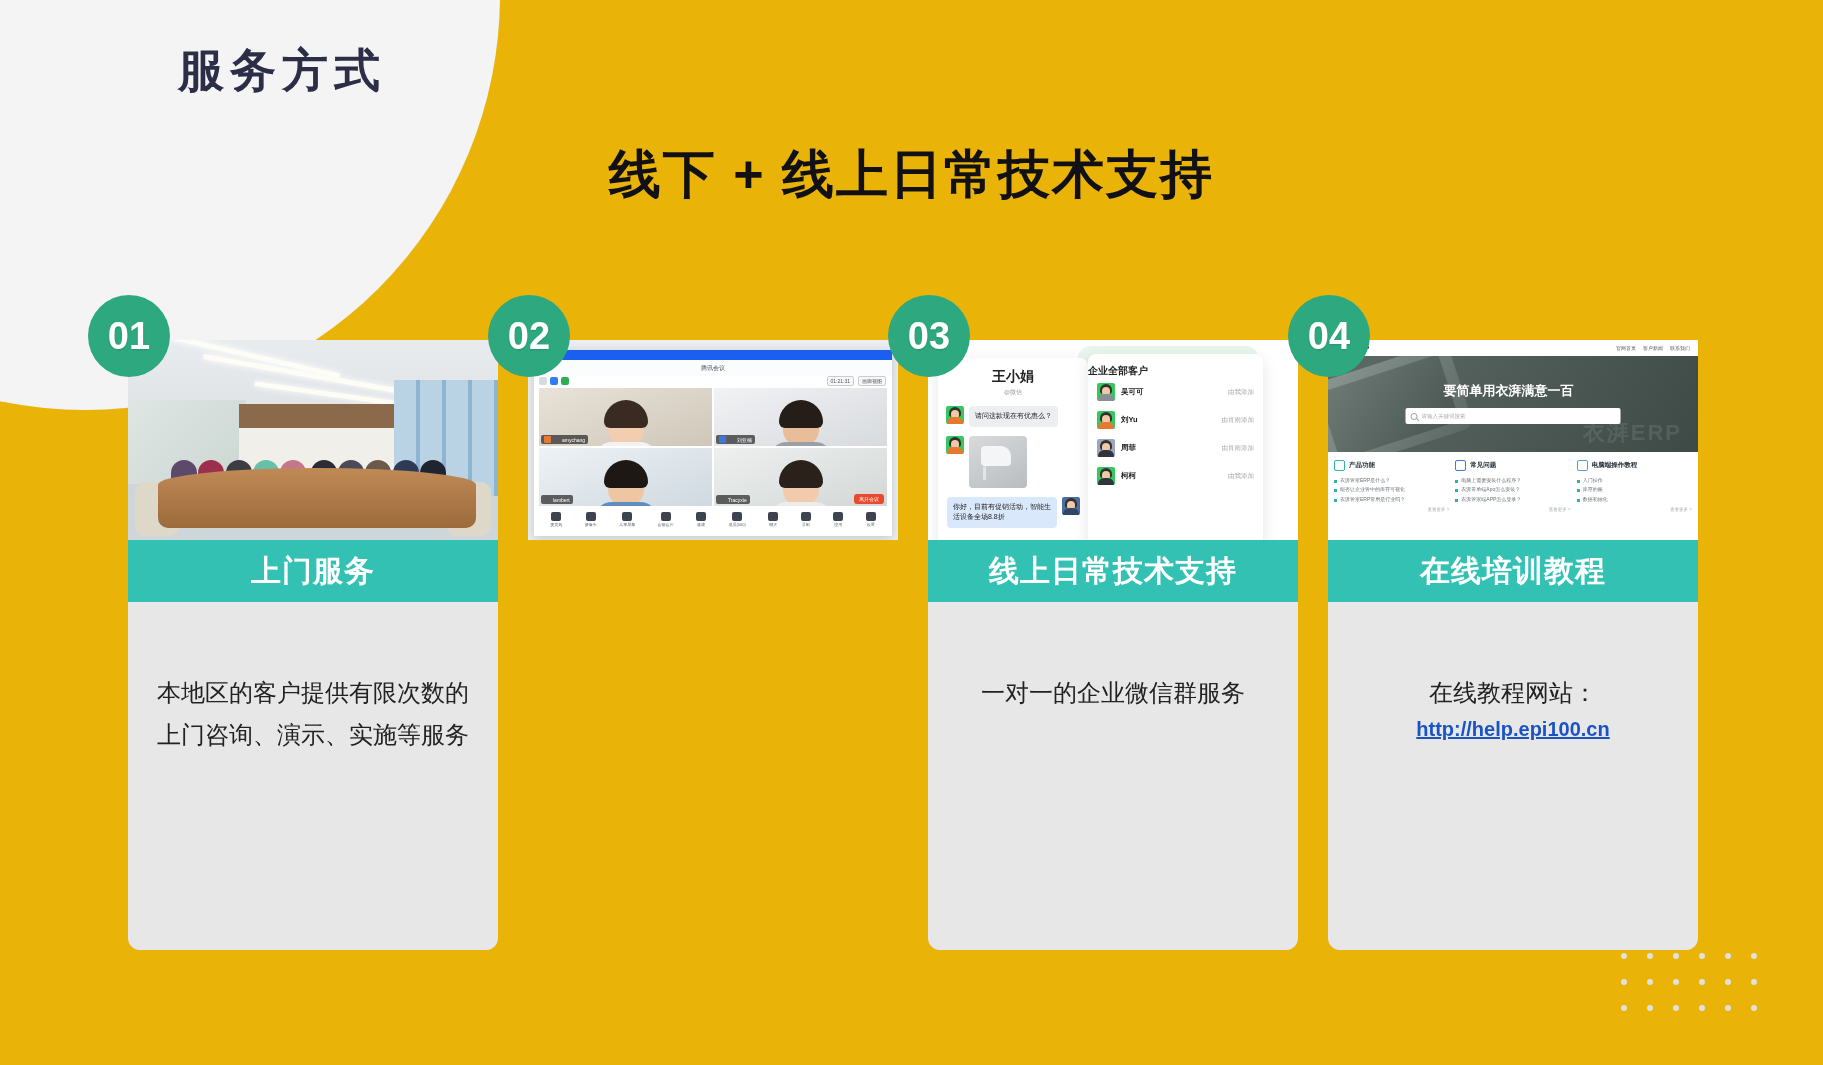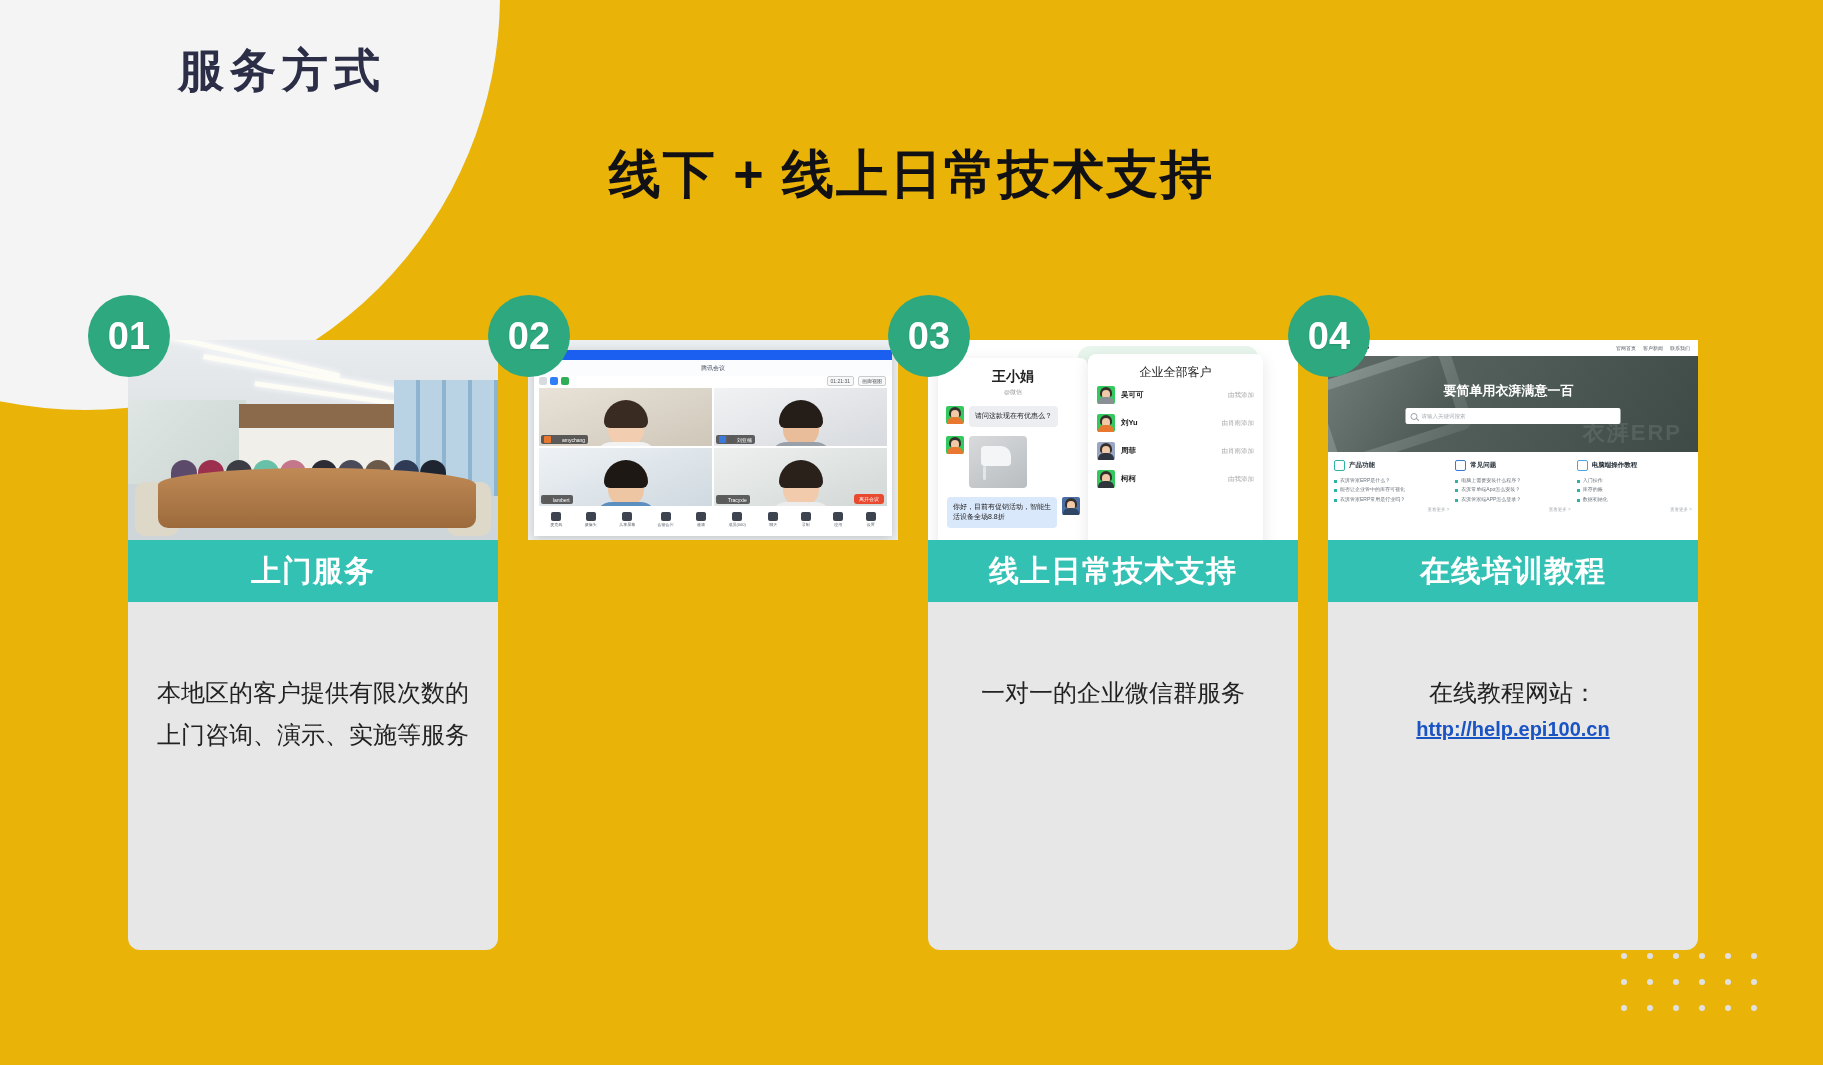--- a/index.html
+++ b/index.html
@@ -158,21 +158,21 @@
   .av .f { position:absolute; left:5px; top:4px; width:8px; height:9px; background:#f0c9a8; border-radius:4px; }
   .av .b { position:absolute; left:1px; bottom:0; width:16px; height:7px; background:#e8782f; border-radius:6px 6px 0 0; }
   .bub { background:#eceef2; border-radius:4px; padding:5px 6px; font-size:7px; color:#222; max-width:110px; line-height:1.5; }
   .imgbub { width:58px; height:52px; background:linear-gradient(150deg,#d8dadc,#b9bdc0); border-radius:4px; position:relative; }
   .imgbub .mix { position:absolute; left:12px; top:10px; width:30px; height:20px; background:#f4f5f6; border-radius:4px 10px 4px 4px; }
   .imgbub .st { position:absolute; left:14px; bottom:8px; width:3px; height:14px; background:#e3e5e7; border-radius:2px; }
   .msgrow.r { justify-content:flex-end; margin-right:8px; margin-left:0; }
   .bub.blue { background:#dae8fb; }
   .av.blue { background:#4a6fa5; }
   .av.blue .b { background:#2f4664; }
-  .wx .listtitle { text-align:center; font-size:12px; font-weight:400; color:#222; margin-top:10px; }
+  .wx .listtitle { text-align:left; font-size:10px; font-weight:700; color:#222; margin-top:10px; }
   .lrow { display:flex; align-items:center; gap:6px; padding:5px 9px; }
   .lrow .nm { font-size:7.5px; color:#1a1a1a; font-weight:600; flex:1; }
   .lrow .by { font-size:6.5px; color:#a8a8a8; }
 
   
   .web { position:absolute; inset:0; background:#fff; }
   .web .navbar { height:16px; display:flex; justify-content:flex-end; align-items:center;
     gap:7px; padding-right:8px; font-size:5px; color:#5b6168; }
   .web .logo { position:absolute; left:9px; top:3px; font-size:8px; font-weight:700; color:#1f2a33; }
   .web .logo small { display:block; font-size:3.5px; color:#9aa3ab; letter-spacing:1px; font-weight:400; }

